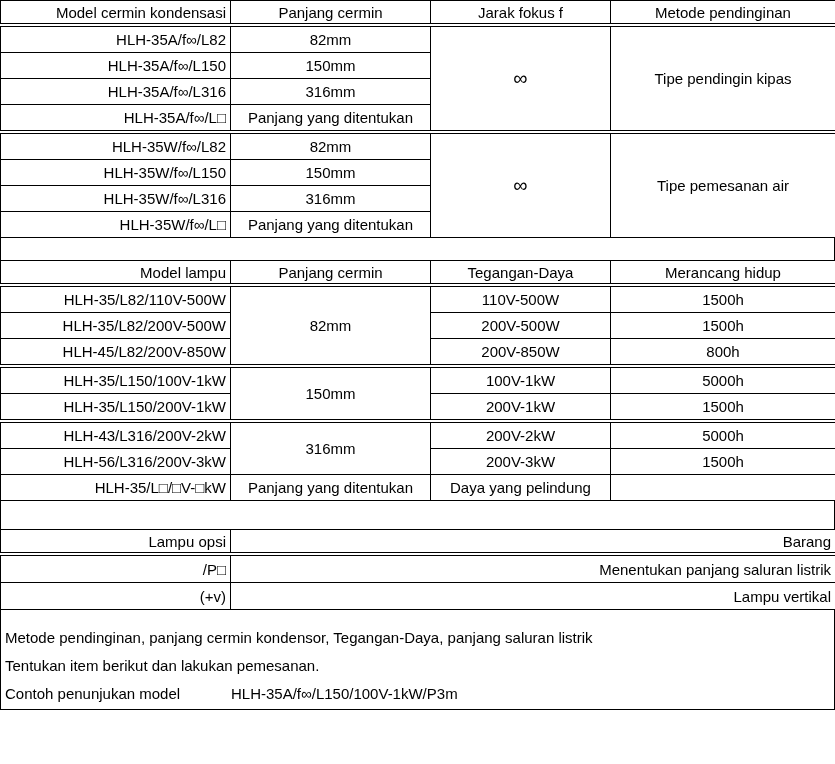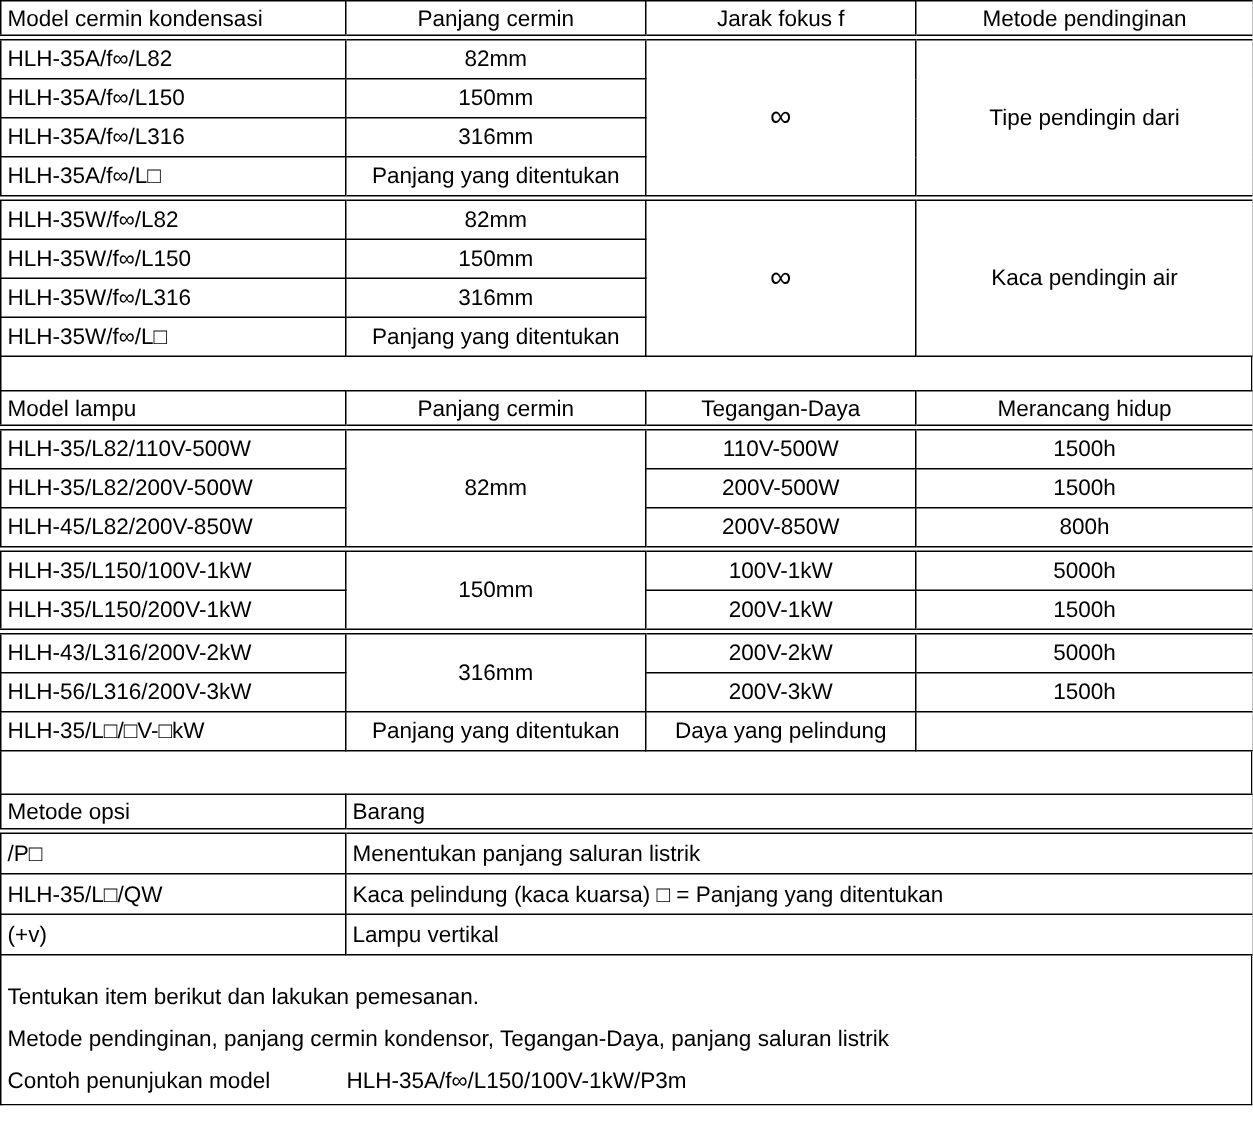--- a/index.html
+++ b/index.html
@@ -19,21 +19,21 @@
     border: 1px solid #000;
     font-weight: normal;
     height: 25px;
     padding: 0 4px;
     overflow: hidden;
     white-space: nowrap;
     vertical-align: middle;
     text-align: center;
   }
   tr.hdr th, tr.hdr td { height: 22px; }
-  .lft { text-align: left; }
+  .lft { text-align: right; }
   
   .db { border-bottom: 4px double #000 !important; }
   .inf { font-size: 20px; }
   .gap {
     border-left: 1px solid #000;
     border-right: 1px solid #000;
     height: 22px;
   }
   .gap.g2 { height: 28px; }
   .footer {
@@ -64,39 +64,39 @@
         <tr class="hdr">
       <th class="lft db">Model cermin kondensasi</th>
       <th class="db">Panjang cermin</th>
       <th class="db">Jarak fokus f</th>
       <th class="db">Metode pendinginan</th>
     </tr>
     <tr>
       <td class="lft">HLH-35A/f∞/L82</td>
       <td>82mm</td>
       <td rowspan="4" class="inf db">∞</td>
-      <td rowspan="4" class="db">Tipe pendingin dari</td>
+      <td rowspan="4" class="db">Tipe pendingin kipas</td>
     </tr>
     <tr>
       <td class="lft">HLH-35A/f∞/L150</td>
       <td>150mm</td>
     </tr>
     <tr>
       <td class="lft">HLH-35A/f∞/L316</td>
       <td>316mm</td>
     </tr>
     <tr>
       <td class="lft db">HLH-35A/f∞/L□</td>
       <td class="db">Panjang yang ditentukan</td>
     </tr>
     <tr>
       <td class="lft">HLH-35W/f∞/L82</td>
       <td>82mm</td>
       <td rowspan="4" class="inf">∞</td>
-      <td rowspan="4">Kaca pendingin air</td>
+      <td rowspan="4">Tipe pemesanan air</td>
     </tr>
     <tr>
       <td class="lft">HLH-35W/f∞/L150</td>
       <td>150mm</td>
     </tr>
     <tr>
       <td class="lft">HLH-35W/f∞/L316</td>
       <td>316mm</td>
     </tr>
     <tr>
@@ -171,40 +171,36 @@
 
   <div class="gap g2"></div>
 
   <table>
     <colgroup>
         <col style="width:230px">
         <col style="width:605px">
       </colgroup>
     <tbody>
         <tr class="hdr">
-      <th class="lft db">Metode opsi</th>
+      <th class="lft db">Lampu opsi</th>
       <th class="lft db">Barang</th>
     </tr>
     <tr class="t3row">
       <td class="lft">/P□</td>
       <td class="lft">Menentukan panjang saluran listrik</td>
     </tr>
     <tr class="t3row">
-      <td class="lft">HLH-35/L□/QW</td>
-      <td class="lft">Kaca pelindung (kaca kuarsa) □ = Panjang yang ditentukan</td>
-    </tr>
-    <tr class="t3row">
       <td class="lft">(+v)</td>
       <td class="lft">Lampu vertikal</td>
     </tr>
   </tbody>
     </table>
 
   <div class="footer">
+    <div class="fline">Metode pendinginan, panjang cermin kondensor, Tegangan-Daya, panjang saluran listrik</div>
     <div class="fline">Tentukan item berikut dan lakukan pemesanan.</div>
-    <div class="fline">Metode pendinginan, panjang cermin kondensor, Tegangan-Daya, panjang saluran listrik</div>
     <div class="exrow">
       <span class="exlabel">Contoh penunjukan model</span>
       <span>HLH-35A/f∞/L150/100V-1kW/P3m</span>
     </div>
   </div>
 
 </div>
 
 </body></html>

